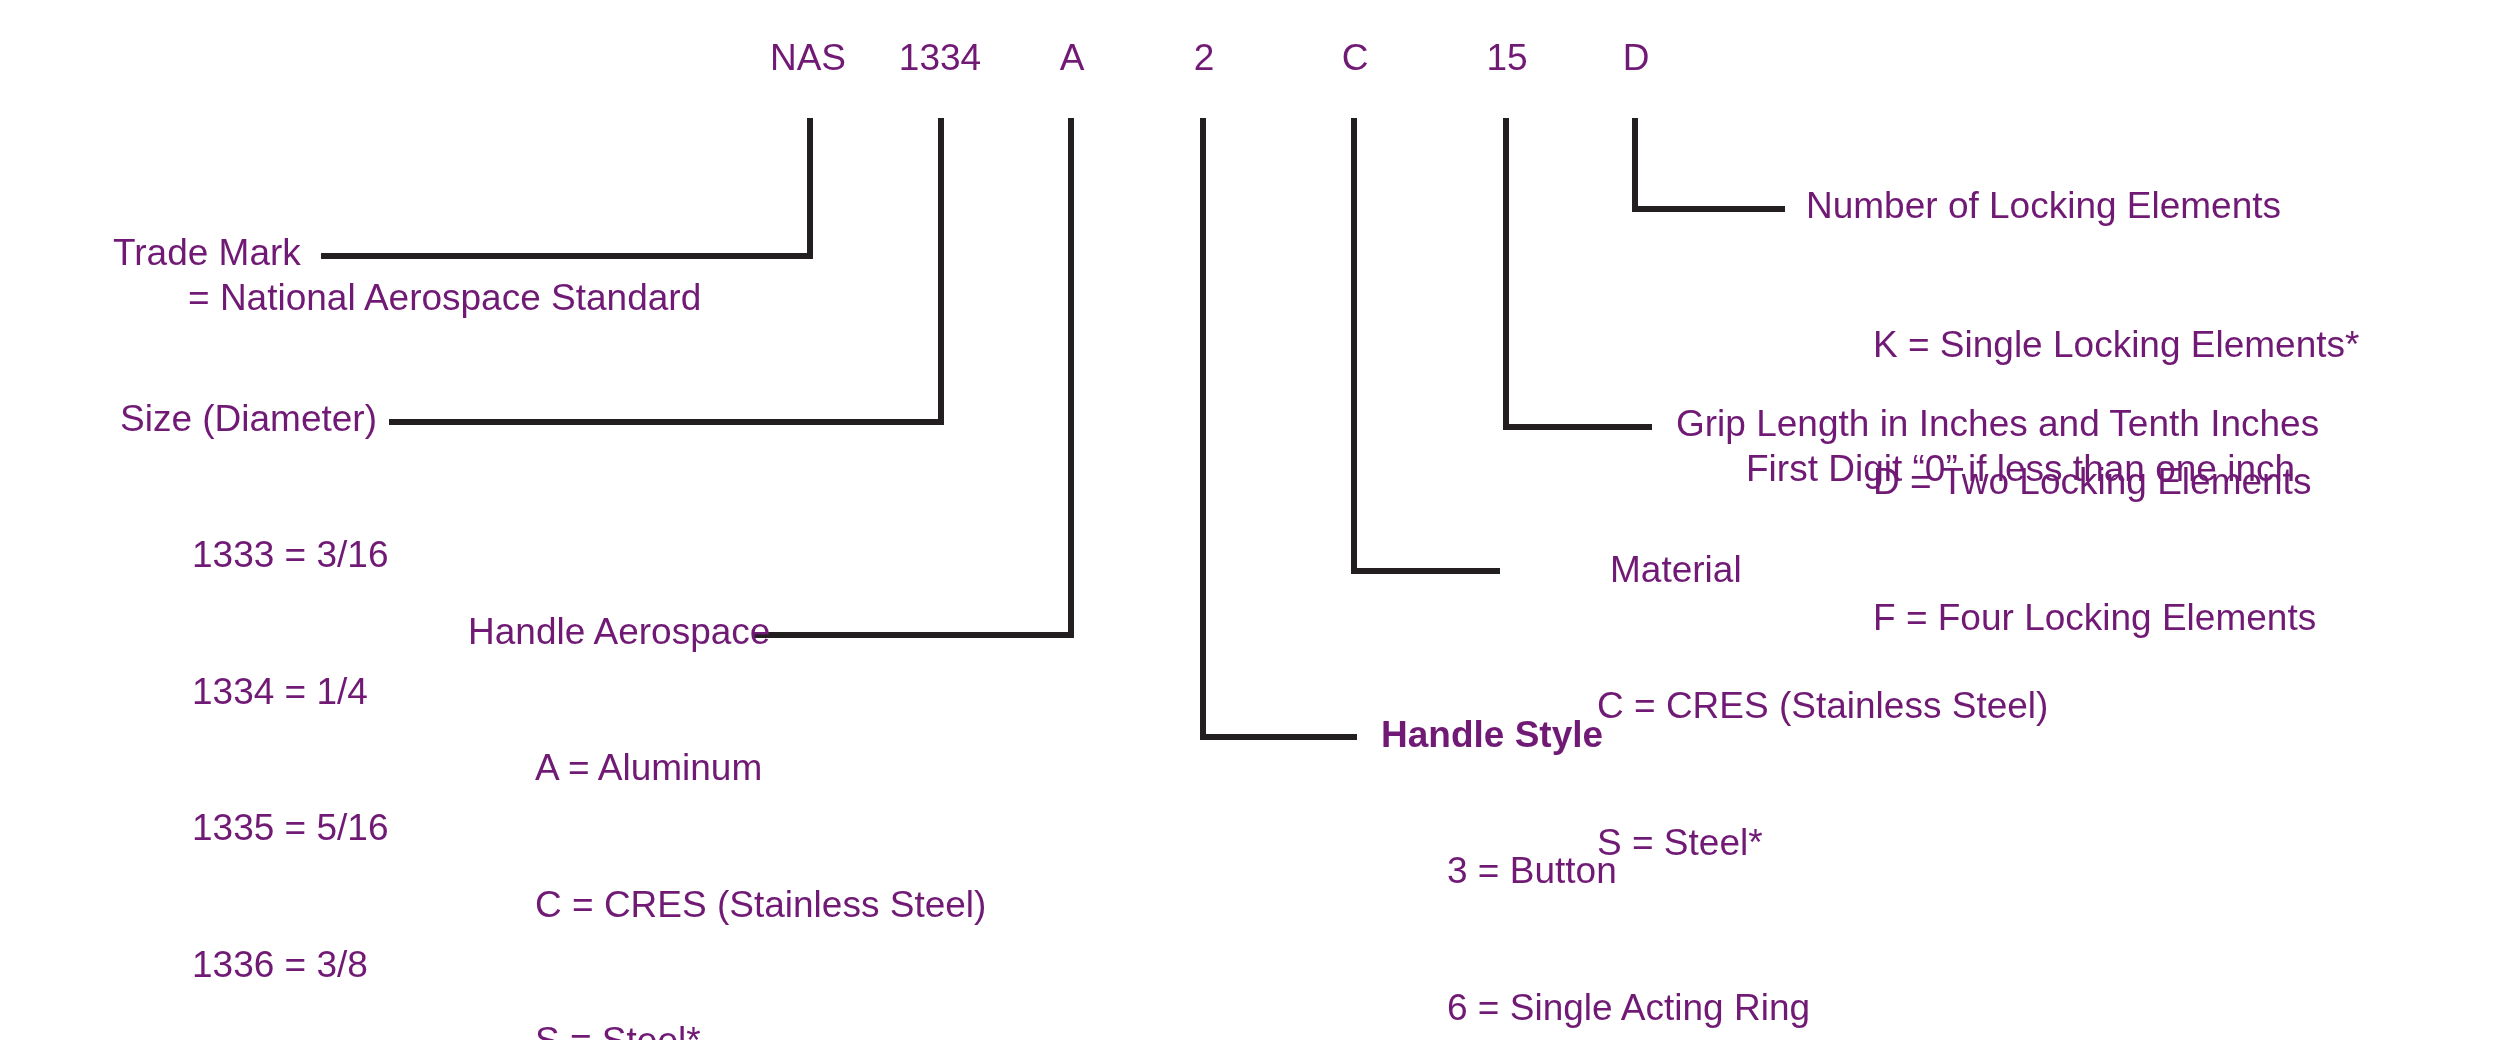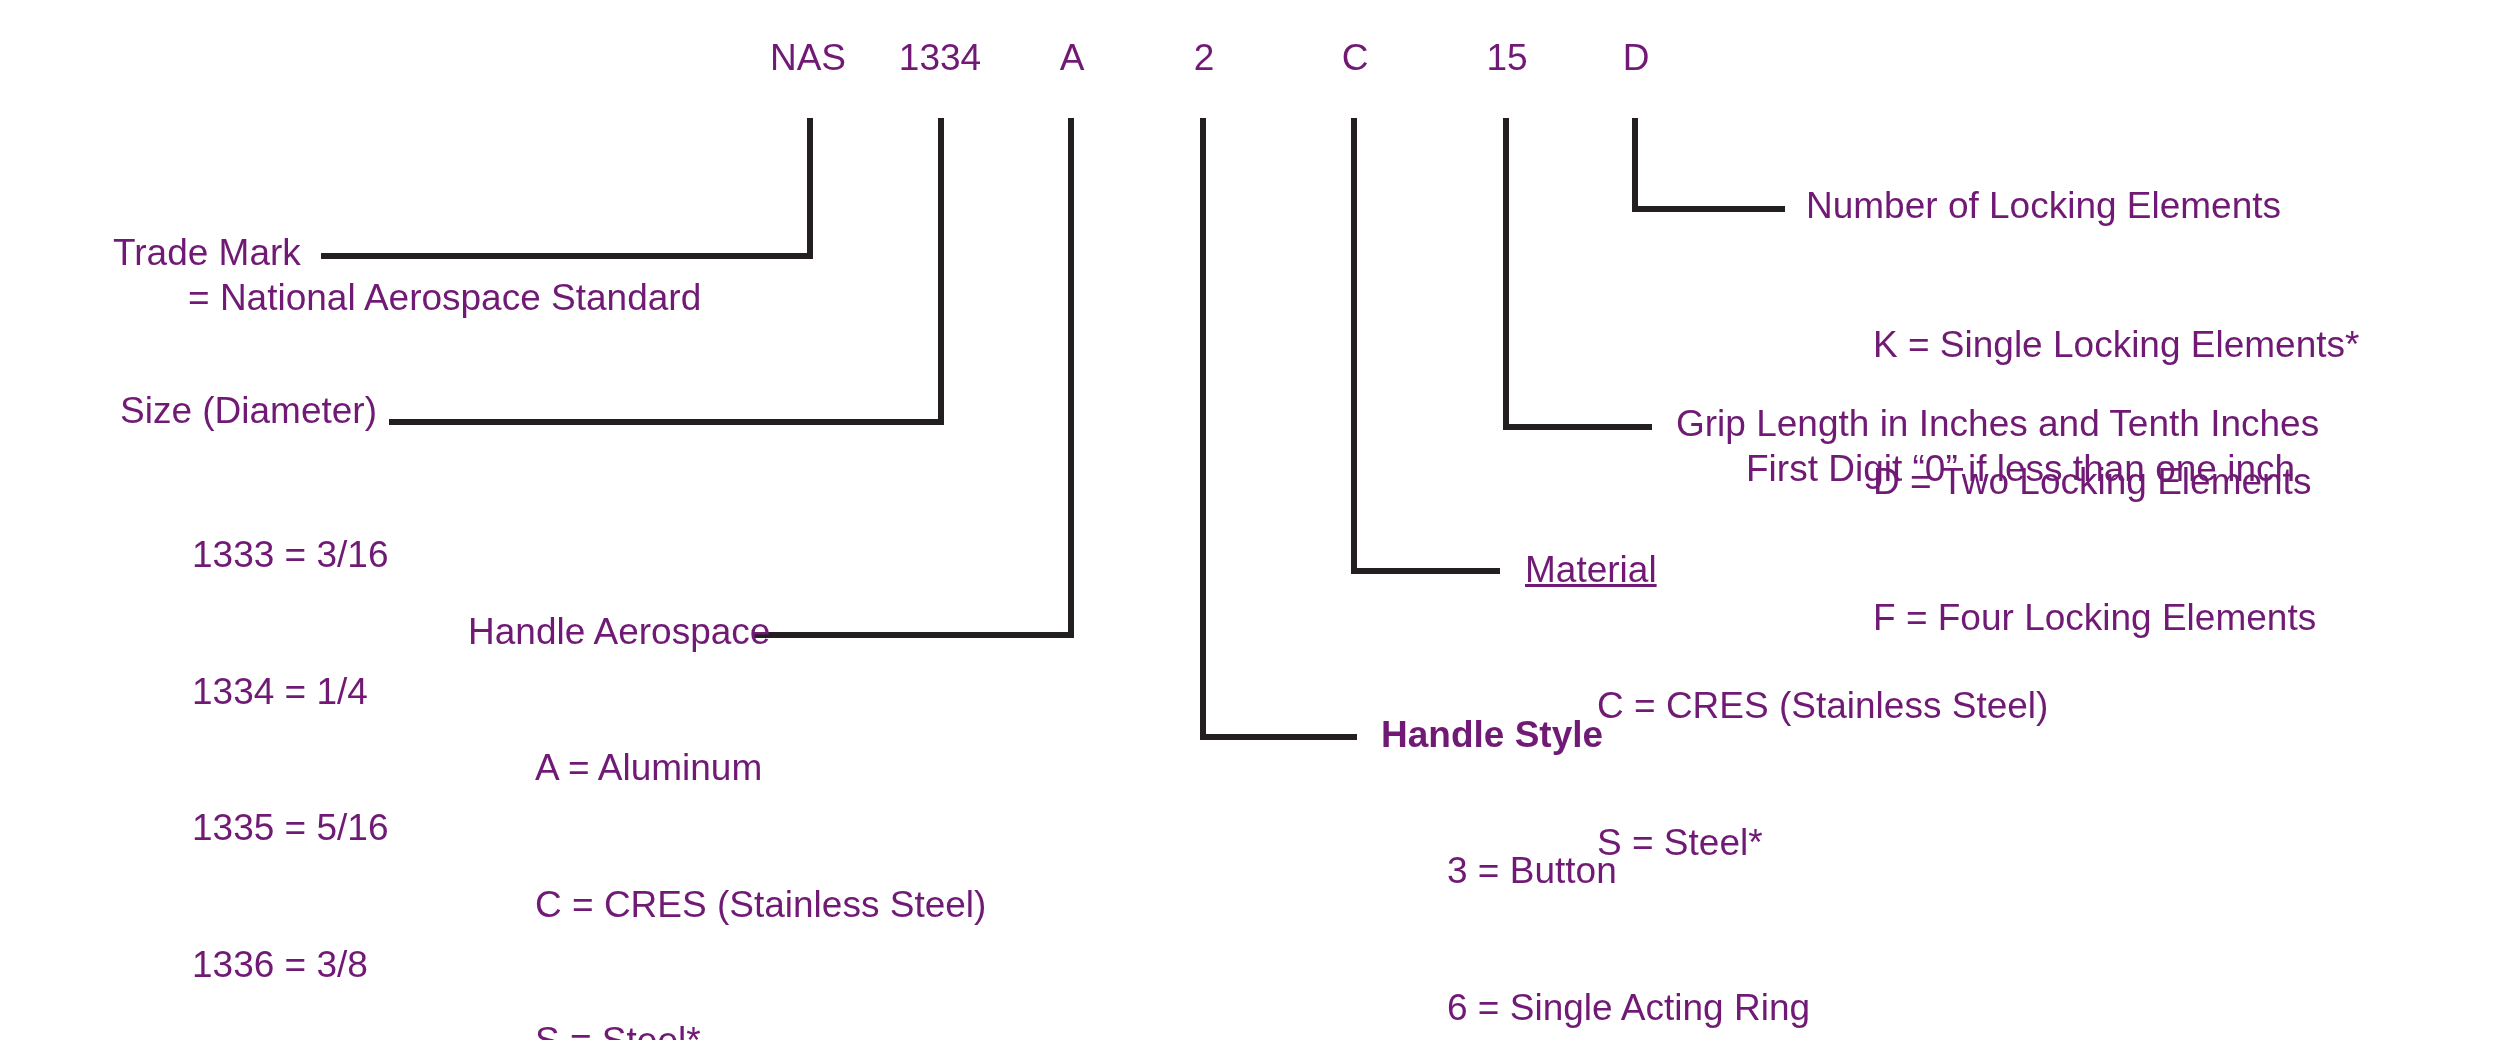--- a/index.html
+++ b/index.html
@@ -45,21 +45,21 @@
   <div class="hline" style="left:389px;  top:419px; width:555px;"></div>
   <div class="hline" style="left:752px;  top:632px; width:322px;"></div>
   <div class="hline" style="left:1200px; top:734px; width:157px;"></div>
   <div class="hline" style="left:1351px; top:568px; width:149px;"></div>
   <div class="hline" style="left:1503px; top:424px; width:149px;"></div>
   <div class="hline" style="left:1632px; top:206px; width:153px;"></div>
 
   <div class="abs" style="left:113px; top:230px;text-align:right;">Trade Mark</div>
   <div class="abs" style="left:188px; top:275px;">= National Aerospace Standard</div>
 
-  <div class="abs" style="left:120px; top:388px;">Size (Diameter)</div>
+  <div class="abs" style="left:120px; top:396px;">Size (Diameter)</div>
   <div class="abs list" style="left:192px; top:441px;">
     <div>1333 = 3/16</div>
     <div>1334 = 1/4</div>
     <div>1335 = 5/16</div>
     <div>1336 = 3/8</div>
     
     
     
     
     
@@ -77,21 +77,21 @@
 
   <div class="abs" style="left:1381px; top:712px;font-weight:bold;">Handle Style</div>
   <div class="abs list" style="left:1447px; top:757px;">
     <div>3 = Button</div>
     <div>6 = Single Acting Ring</div>
     
     
     
   </div>
 
-  <div class="abs" style="left:1525px; top:547px;text-decoration:underline;">Material</div>
+  <div class="abs" style="left:1610px; top:547px;">Material</div>
   <div class="abs list" style="left:1597px; top:592px;">
     <div>C = CRES (Stainless Steel)</div>
     <div>S = Steel*</div>
   </div>
 
   <div class="abs" style="left:1676px; top:401px;text-align:center;">Grip Length in Inches and Tenth Inches</div>
   <div class="abs" style="left:1746px; top:446px;">First Digit “0” if less than one inch</div>
 
   <div class="abs list" style="left:1873px; top:231px;">
     <div>K = Single Locking Elements*</div>

